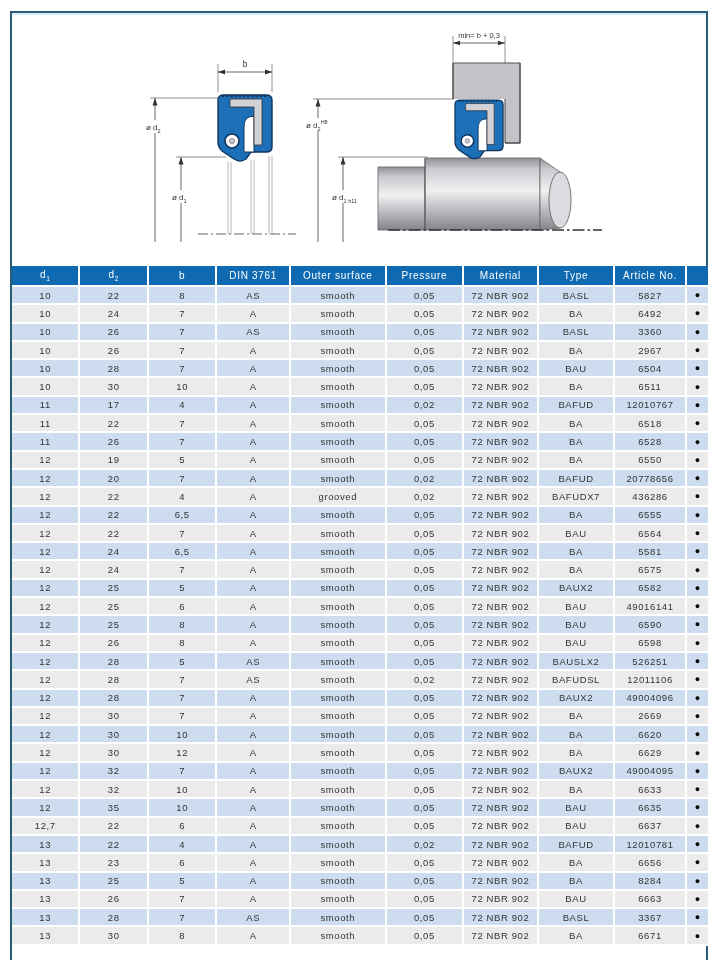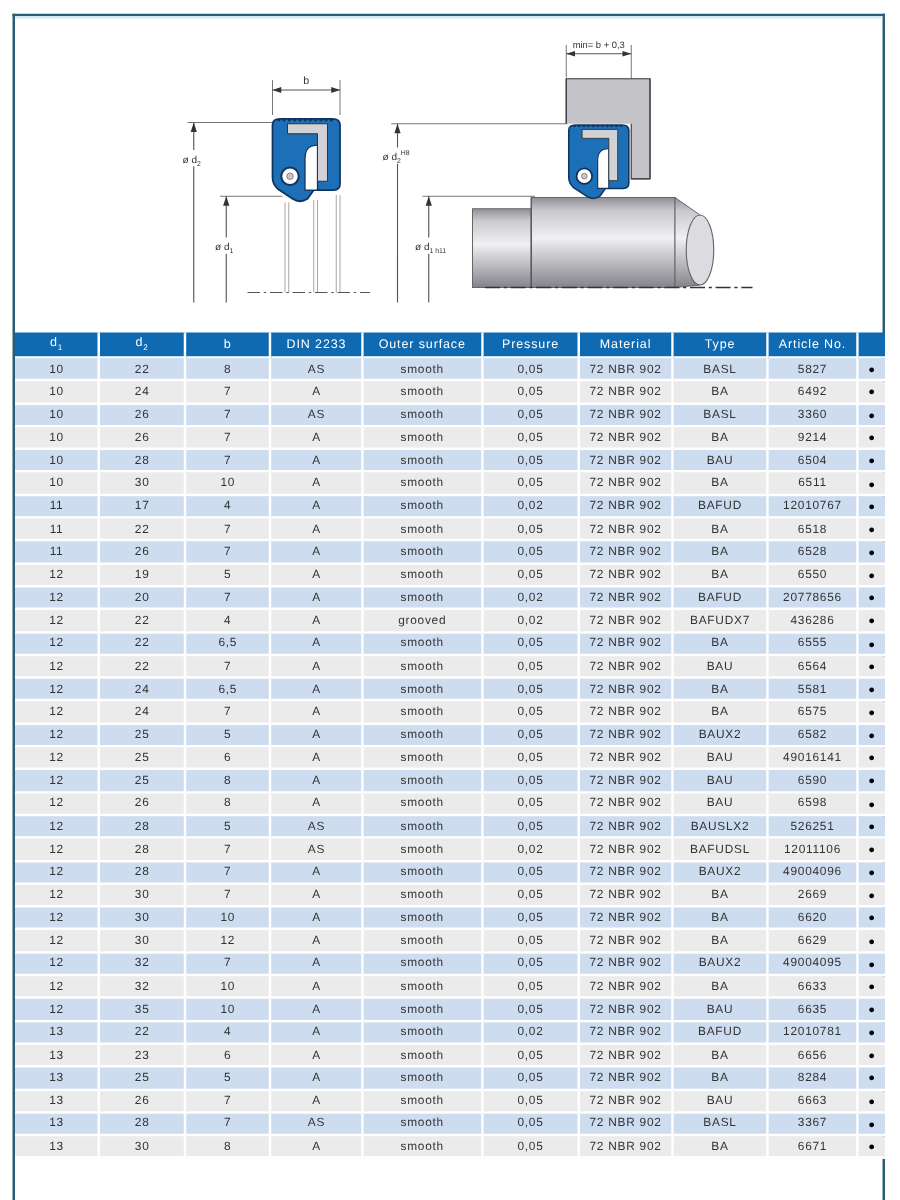--- a/index.html
+++ b/index.html
@@ -137,21 +137,21 @@
         <col class="c6">
         <col class="c7">
         <col class="c8">
         <col class="c9">
     </colgroup>
     <thead>
       <tr>
           <th>d<sub>1</sub></th>
           <th>d<sub>2</sub></th>
           <th>b</th>
-          <th>DIN 2233</th>
+          <th>DIN 3761</th>
           <th>Outer surface</th>
           <th>Pressure</th>
           <th>Material</th>
           <th>Type</th>
           <th>Article No.</th>
           <th></th>
         </tr>
     </thead>
     <tbody>
         <tr class="odd">
@@ -192,21 +192,21 @@
         </tr>
         <tr class="even">
           <td>10</td>
           <td>26</td>
           <td>7</td>
           <td>A</td>
           <td>smooth</td>
           <td>0,05</td>
           <td>72 NBR 902</td>
           <td>BA</td>
-          <td>9214</td>
+          <td>2967</td>
           <td class="bullet">●</td>
         </tr>
         <tr class="odd">
           <td>10</td>
           <td>28</td>
           <td>7</td>
           <td>A</td>
           <td>smooth</td>
           <td>0,05</td>
           <td>72 NBR 902</td>
@@ -495,20 +495,32 @@
           <td>35</td>
           <td>10</td>
           <td>A</td>
           <td>smooth</td>
           <td>0,05</td>
           <td>72 NBR 902</td>
           <td>BAU</td>
           <td>6635</td>
           <td class="bullet">●</td>
         </tr>
+        <tr class="even">
+          <td>12,7</td>
+          <td>22</td>
+          <td>6</td>
+          <td>A</td>
+          <td>smooth</td>
+          <td>0,05</td>
+          <td>72 NBR 902</td>
+          <td>BAU</td>
+          <td>6637</td>
+          <td class="bullet">●</td>
+        </tr>
         <tr class="odd">
           <td>13</td>
           <td>22</td>
           <td>4</td>
           <td>A</td>
           <td>smooth</td>
           <td>0,02</td>
           <td>72 NBR 902</td>
           <td>BAFUD</td>
           <td>12010781</td>

